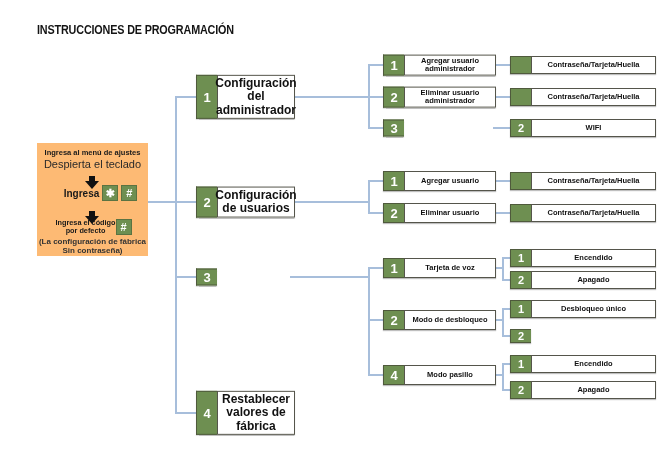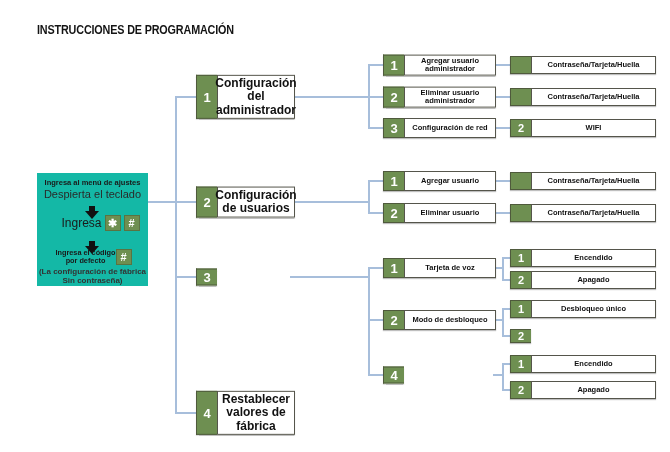--- a/index.html
+++ b/index.html
@@ -32,34 +32,34 @@
     text-align:center; font-weight:bold; line-height:1.12; padding:1px 2px;
   }
   .lv1 .num { font-size:13px; }
   .lv1 .lbl { width:72px; min-height:18px; font-size:12px; }
   .lv2 .num { font-size:13px; }
   .lv2 .lbl { width:86px; min-height:16px; font-size:7.5px; }
   .lv3 .num { font-size:11px; }
   .lv3 .lbl { width:119px; min-height:14px; font-size:7.5px; }
   
   .panel {
-    position:absolute; left:37px; top:173px; width:111px; height:113px;
-    background:#14b8a6;
+    position:absolute; left:37px; top:143px; width:111px; height:113px;
+    background:#fdba74;
   }
   .panel .t1 { position:absolute; top:5px; left:0; right:0; text-align:center; font-size:7.5px; font-weight:bold; color:#1a1a1a; }
   .panel .t2 { position:absolute; top:15px; left:0; right:0; text-align:center; font-size:11px; color:#2a2a2a; }
   .arrow { position:absolute; width:0; height:0; border-left:7px solid transparent; border-right:7px solid transparent; border-top:8px solid #111; }
   .arrow::before { content:""; position:absolute; left:-3px; top:-13px; width:6px; height:6px; background:#111; }
   .key {
     width:16px; height:16px; background:#6e8f51; border:1px solid #5a7342;
     color:#fff; font-weight:bold; font-size:11px;
     display:flex; align-items:center; justify-content:center; box-sizing:border-box;
   }
   .enter-row { position:absolute; top:42px; left:0; right:0; display:flex; align-items:center; justify-content:center; gap:3px; }
-  .enter-row .word { font-size:12px; font-weight:normal; color:#1a1a1a;padding-left:16px; }
+  .enter-row .word { font-size:10px; font-weight:bold; color:#1a1a1a;padding-left:16px; }
   .code-row { position:absolute; top:76px; left:6px; right:4px; display:flex; align-items:center; justify-content:center; gap:0; }
   .code-row .txt { font-size:7.3px; font-weight:bold; color:#1a1a1a; text-align:center; line-height:1.15; }
   .note { position:absolute; top:95px; left:1px; right:1px; text-align:center; font-size:8px; font-weight:bold; color:#333; line-height:1.1; }
 </style>
 </head>
 <body>
 
 <div class="stage">
 
   <div class="title">INSTRUCCIONES DE PROGRAMACIÓN</div>
@@ -147,40 +147,40 @@
   <div class="node lv2" style="left:383px;top:65px">
     <div class="num">1</div>
     <div class="lbl">Agregar usuario administrador</div>
   </div>
   <div class="node lv2" style="left:383px;top:97px">
     <div class="num">2</div>
     <div class="lbl">Eliminar usuario administrador</div>
   </div>
   <div class="node lv2" style="left:383px;top:128px">
     <div class="num">3</div>
-    <div class="lbl">Configuración de red</div>
   </div>
   <div class="node lv2" style="left:383px;top:181px">
     <div class="num">1</div>
     <div class="lbl">Agregar usuario</div>
   </div>
   <div class="node lv2" style="left:383px;top:213px">
     <div class="num">2</div>
     <div class="lbl">Eliminar usuario</div>
   </div>
   <div class="node lv2" style="left:383px;top:268px">
     <div class="num">1</div>
     <div class="lbl">Tarjeta de voz</div>
   </div>
   <div class="node lv2" style="left:383px;top:320px">
     <div class="num">2</div>
     <div class="lbl">Modo de desbloqueo</div>
   </div>
   <div class="node lv2" style="left:383px;top:375px">
     <div class="num">4</div>
+    <div class="lbl">Modo pasillo</div>
   </div>
 
   <div class="node lv3" style="left:510px;top:65px">
     <div class="num"></div>
     <div class="lbl">Contraseña/Tarjeta/Huella</div>
   </div>
   <div class="node lv3" style="left:510px;top:97px">
     <div class="num"></div>
     <div class="lbl">Contraseña/Tarjeta/Huella</div>
   </div>

